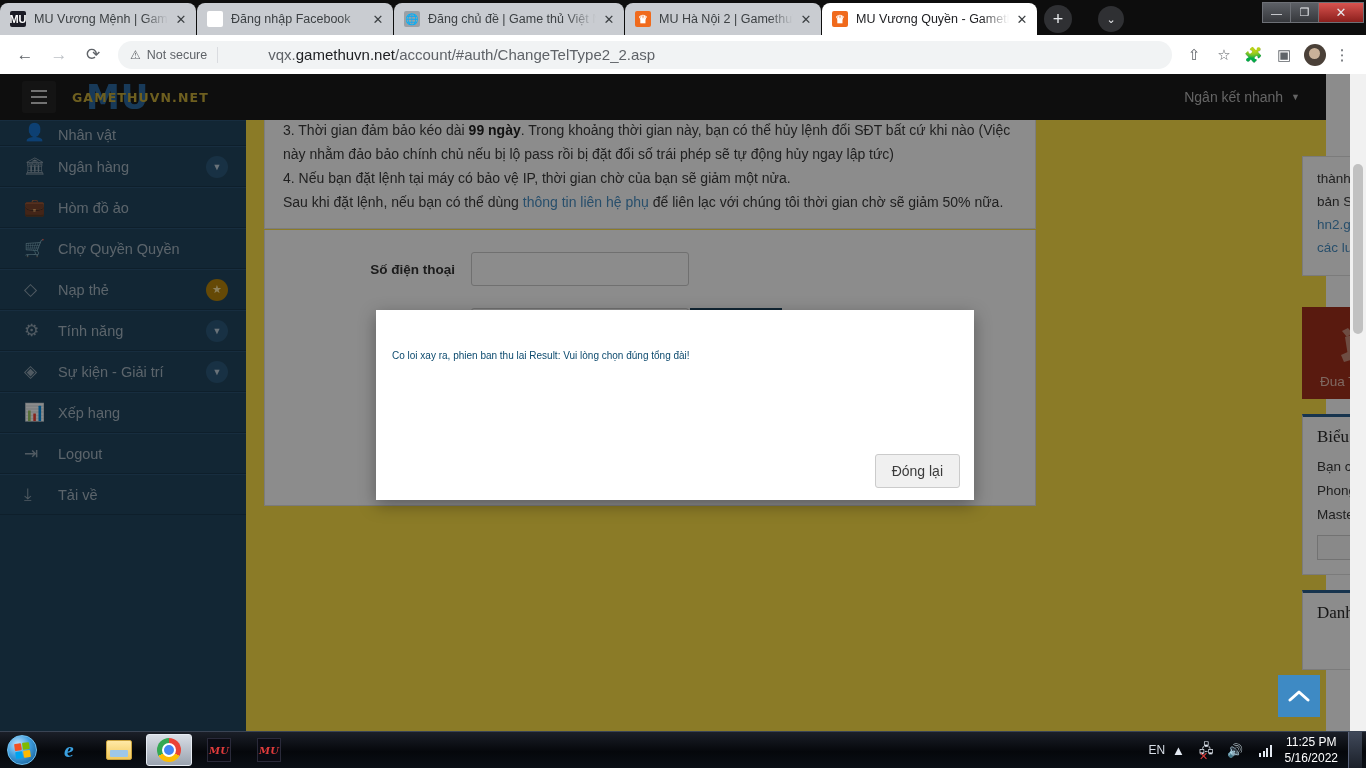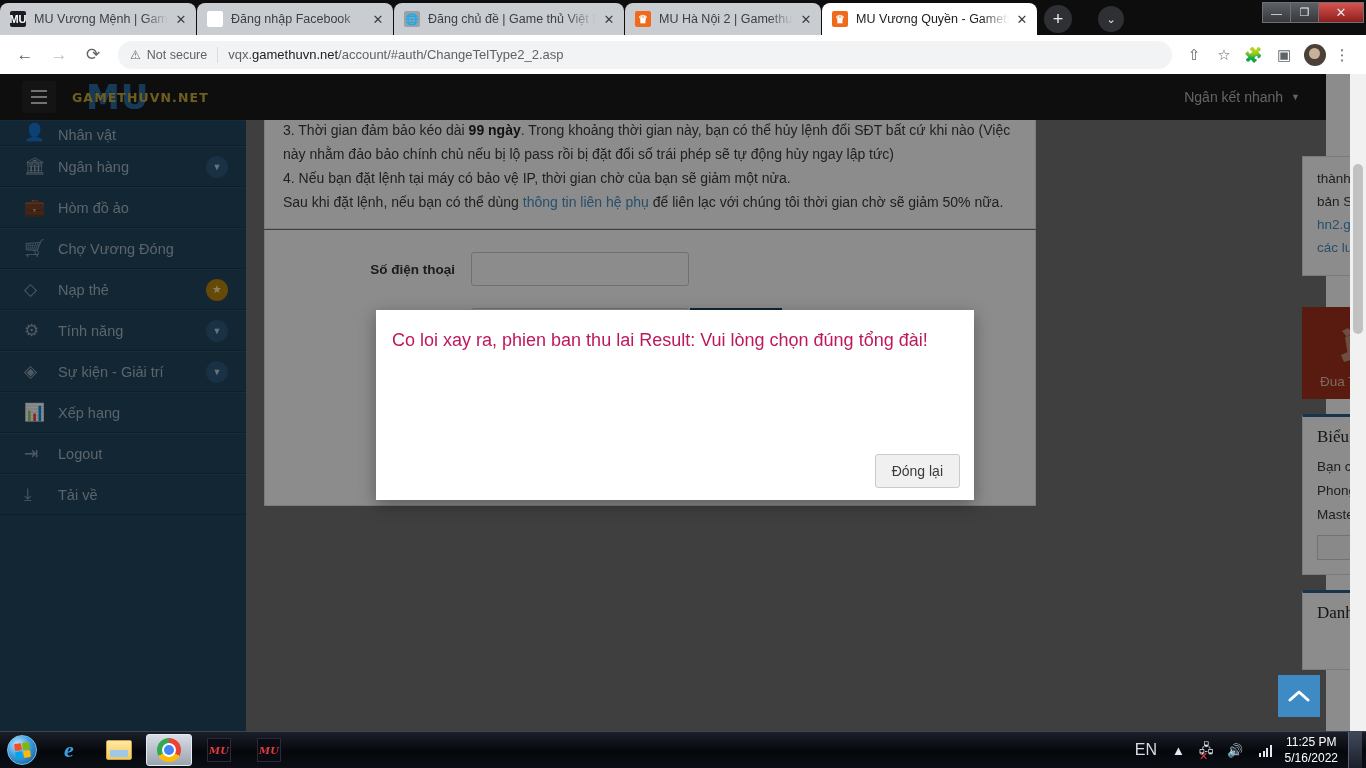--- a/index.html
+++ b/index.html
@@ -95,21 +95,21 @@
   #omnibox {
     flex: 1 1 auto; height: 28px; margin: 0 6px;
     background: #f1f3f4; border-radius: 14px;
     display: flex; align-items: center;
     padding: 0 12px;
     font-size: 13px; color: #202124;
   }
   #security-chip { display: flex; align-items: center; color: #5f6368; font-size: 12.5px; }
   #security-chip .warn-tri { margin-right: 6px; font-size: 12px; }
   #omni-sep { width: 1px; height: 16px; background: #dadce0; margin: 0 10px; }
-  #omni-url { color: #5f6368; font-size: 13px; }
+  #omni-url { color: #5f6368; font-size: 15px; margin-left: 40px; }
   #omni-url b { color: #202124; font-weight: 400; }
   .tb-icon {
     width: 28px; height: 28px; margin-left: 2px;
     display: flex; align-items: center; justify-content: center;
     color: #5f6368; font-size: 15px;
   }
   #profile-pic {
     width: 22px; height: 22px; border-radius: 50%;
     background: #4a4038; margin-left: 6px;
     overflow: hidden; position: relative;
@@ -175,21 +175,21 @@
   .side-item .si-label { flex: 1 1 auto; }
   .side-badge {
     width: 22px; height: 22px; border-radius: 50%;
     background: #2d5a7c; color: #c2d2de;
     display: flex; align-items: center; justify-content: center;
     font-size: 9px; margin-right: 18px;
   }
   .side-badge.star { background: #b8860b; color: #ffe9a8; font-size: 11px; }
   #side-first { height: 26px; overflow: hidden; align-items: flex-end; padding-bottom: 2px; }
 
-  #content { position: absolute; top: 46px; left: 246px; right: 40px; bottom: 0; background: #737373; }
+  #content { position: absolute; top: 46px; left: 246px; right: 40px; bottom: 0; background: #fde047; }
 
   #notice-panel {
     position: absolute; left: 18px; top: -6px; width: 772px;
     background: #ffffff; padding: 4px 18px 14px 18px;
     color: #3b3b3b; font-size: 14px; line-height: 24px;
     border: 1px solid #e4e4e4; border-top: none;
   }
   #notice-panel p { margin: 0; }
   #notice-panel b { font-weight: bold; color: #222; }
   #notice-panel a { color: #4a90c4; text-decoration: none; }
@@ -299,21 +299,21 @@
     position: absolute; left: 376px; top: 236px; width: 598px; height: 190px;
     background: #ffffff; z-index: 60;
     box-shadow: 0 5px 16px rgba(0,0,0,0.35);
   }
   #modal-header {
     height: 54px; background: #3c8dbc; color: #ffffff;
     display: flex; align-items: center; padding: 0 16px;
   }
   #modal-title { font-size: 16.5px; }
   #modal-close { margin-left: auto; font-size: 18px; color: #cfe4f1; }
-  #modal-body { padding: 20px 16px 0 16px; font-size: 18px; color: #be185d; }
+  #modal-body { padding: 20px 16px 0 16px; font-size: 10px; color: #0c4a6e; margin-top: 20px; }
   #modal-footer { position: absolute; right: 14px; bottom: 12px; }
   #modal-ok {
     display: inline-flex; align-items: center; justify-content: center;
     height: 34px; padding: 0 16px;
     background: #f0f0f0; border: 1px solid #cbcbcb; border-radius: 3px;
     color: #3b3b3b; font-size: 14px;
   }
 
   
   #taskbar {
@@ -354,21 +354,21 @@
     display: flex; align-items: center; justify-content: center;
   }
   .chrome-icon:after { content:""; width:10px; height:10px; border-radius:50%; background:#4285f4; border:2px solid #fff; }
   .mu-icon {
     width: 24px; height: 24px; background: #0a0a12; border: 1px solid #2a2a3a;
     display: flex; align-items: center; justify-content: center;
     color: #e03b3b; font-size: 10px; font-weight: bold; font-style: italic;
     font-family: "DejaVu Serif", serif;
   }
   #tray { margin-left: auto; display: flex; align-items: center; height: 37px; padding-right: 4px; }
-  .tray-txt { color: #d7dde6; font-size: 16px; margin: 0 8px; }
+  .tray-txt { color: #d7dde6; font-size: 12px; margin: 0 0; }
   .tray-ico { color: #e3e9f2; font-size: 13px; margin: 0 7px; position: relative; display: flex; align-items: center; }
   #tray-clock {
     color: #ffffff; font-size: 12px; line-height: 16px; text-align: center;
     margin: 0 10px 0 6px;
   }
   #show-desktop { width: 14px; height: 37px; background: linear-gradient(#40495a,#1a1f28); border-left: 1px solid #59627a; }
   .net-bars { display: flex; align-items: flex-end; height: 13px; }
   .net-bars i { display: block; width: 2px; background: #e3e9f2; margin-left: 1.5px; }
 </style>
 </head>
@@ -460,21 +460,21 @@
       <span class="si-icon">🏛</span>
       <span class="si-label">Ngân hàng</span>
       <span class="side-badge">▼</span>
     </div>
     <div class="side-item">
       <span class="si-icon">💼</span>
       <span class="si-label">Hòm đồ ảo</span>
     </div>
     <div class="side-item">
       <span class="si-icon">🛒</span>
-      <span class="si-label">Chợ Vương Đóng</span>
+      <span class="si-label">Chợ Quyền Quyền</span>
     </div>
     <div class="side-item">
       <span class="si-icon">◇</span>
       <span class="si-label">Nạp thẻ</span>
       <span class="side-badge star">★</span>
     </div>
     <div class="side-item">
       <span class="si-icon">⚙</span>
       <span class="si-label">Tính năng</span>
       <span class="side-badge">▼</span>

